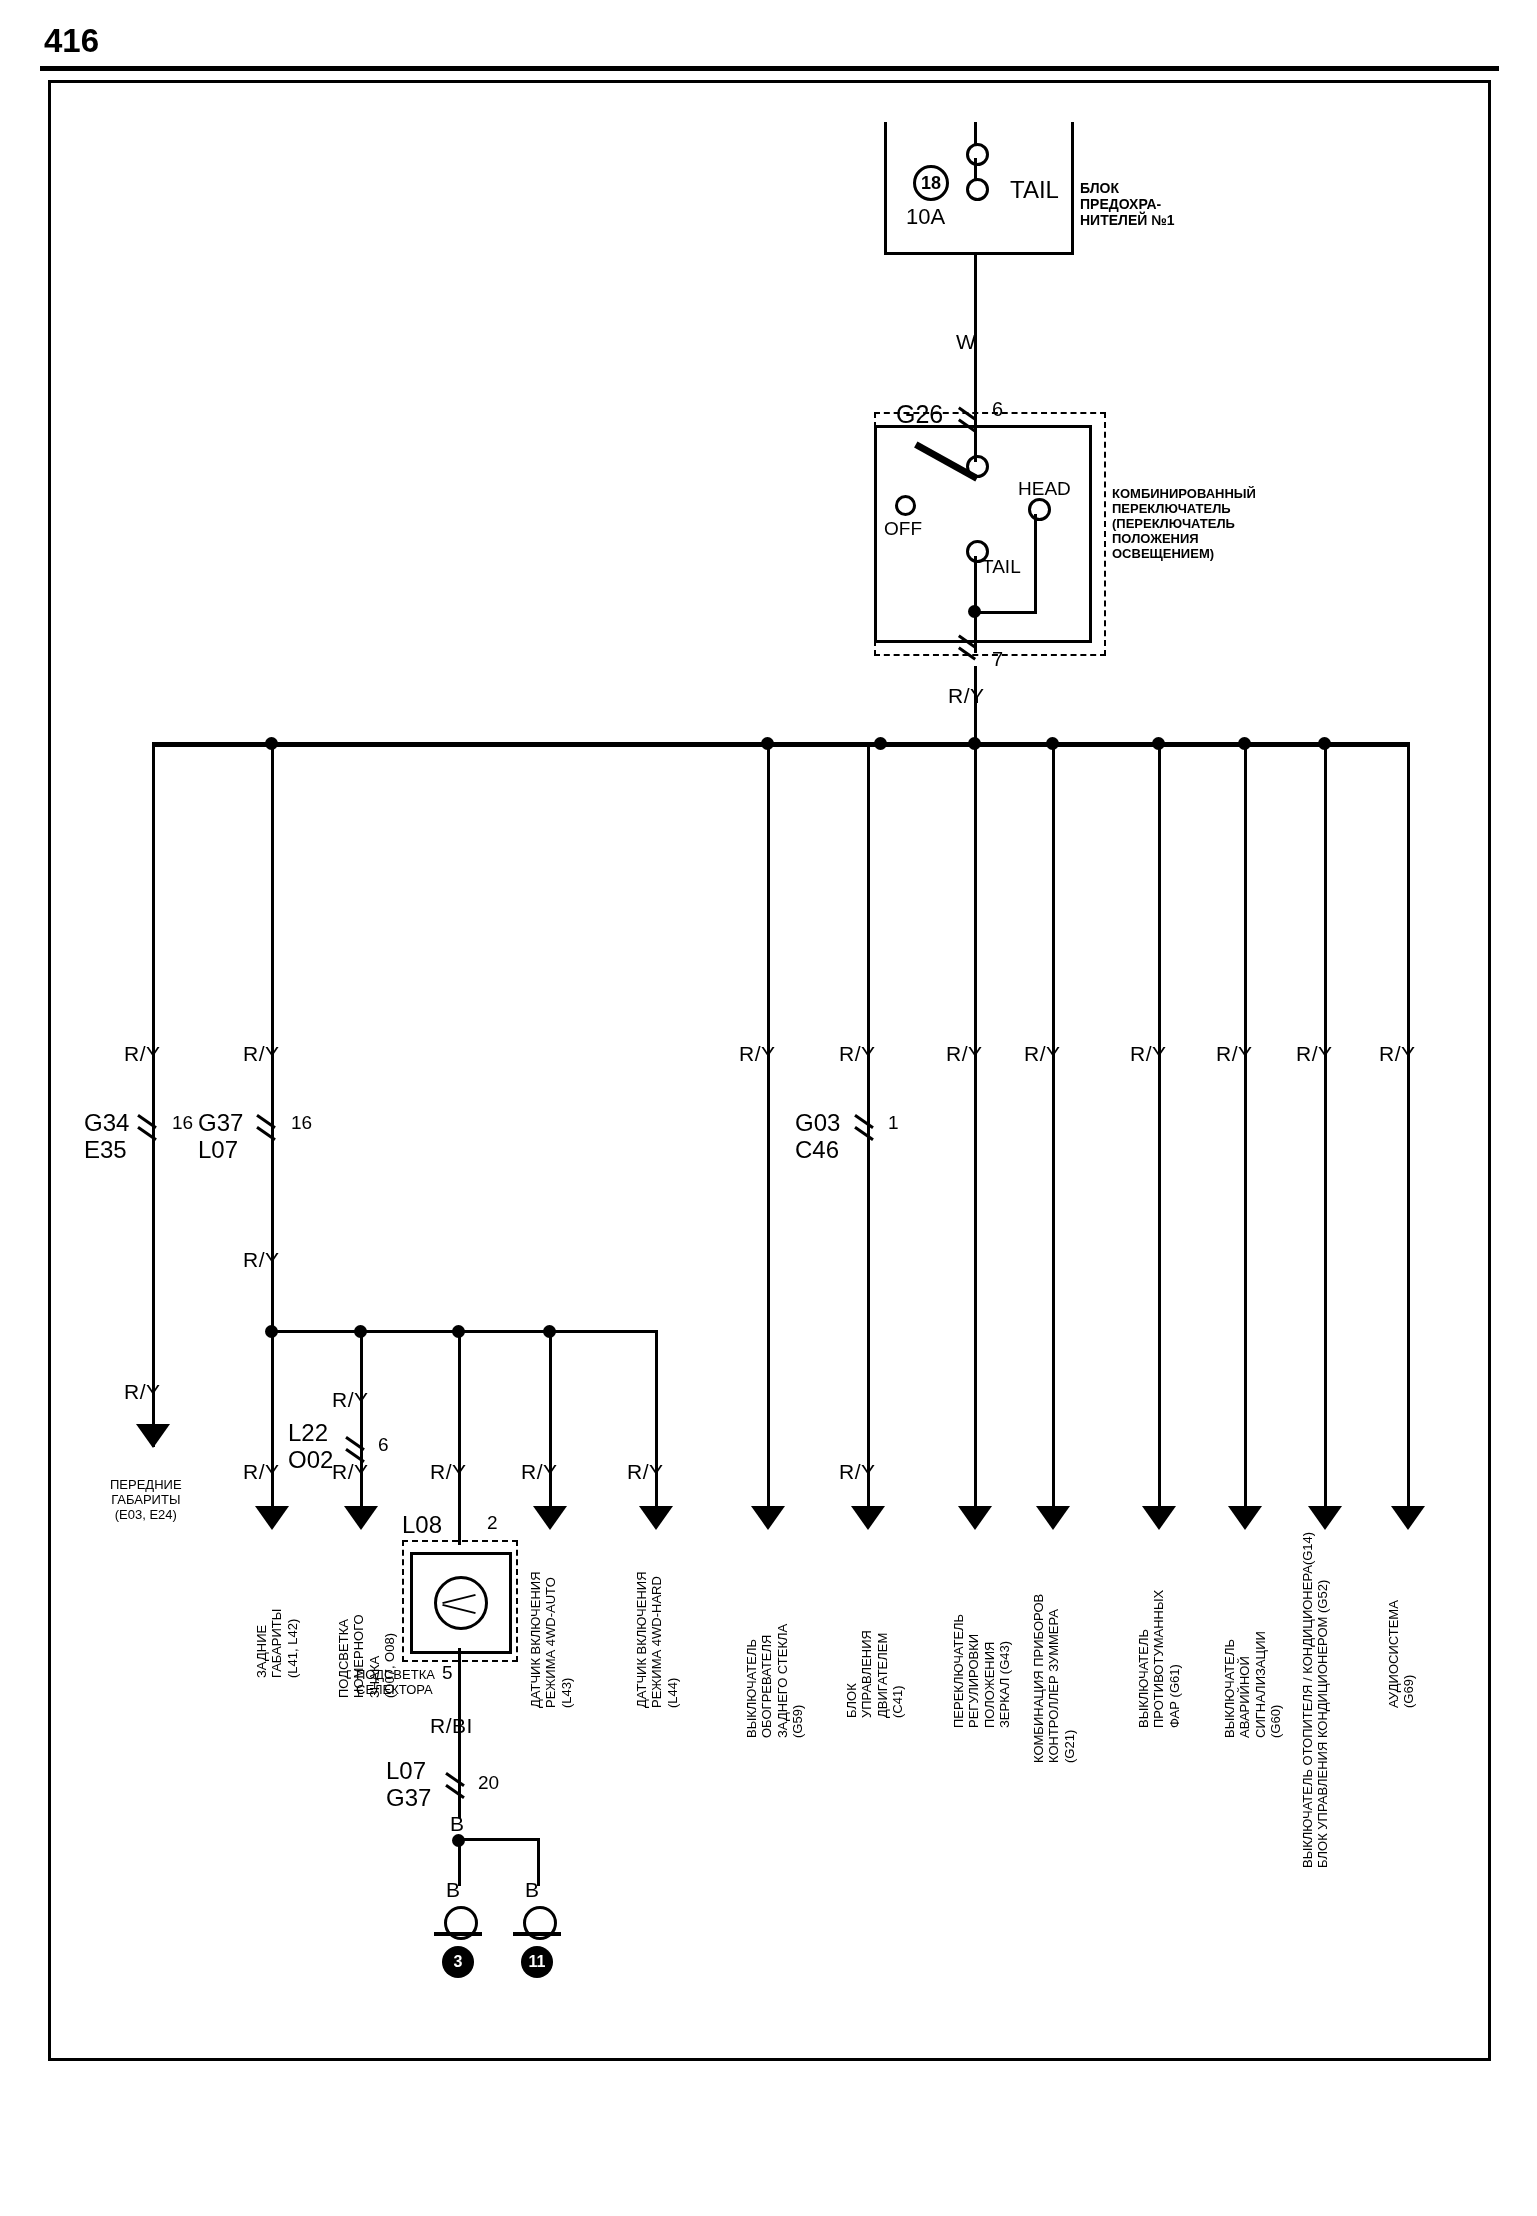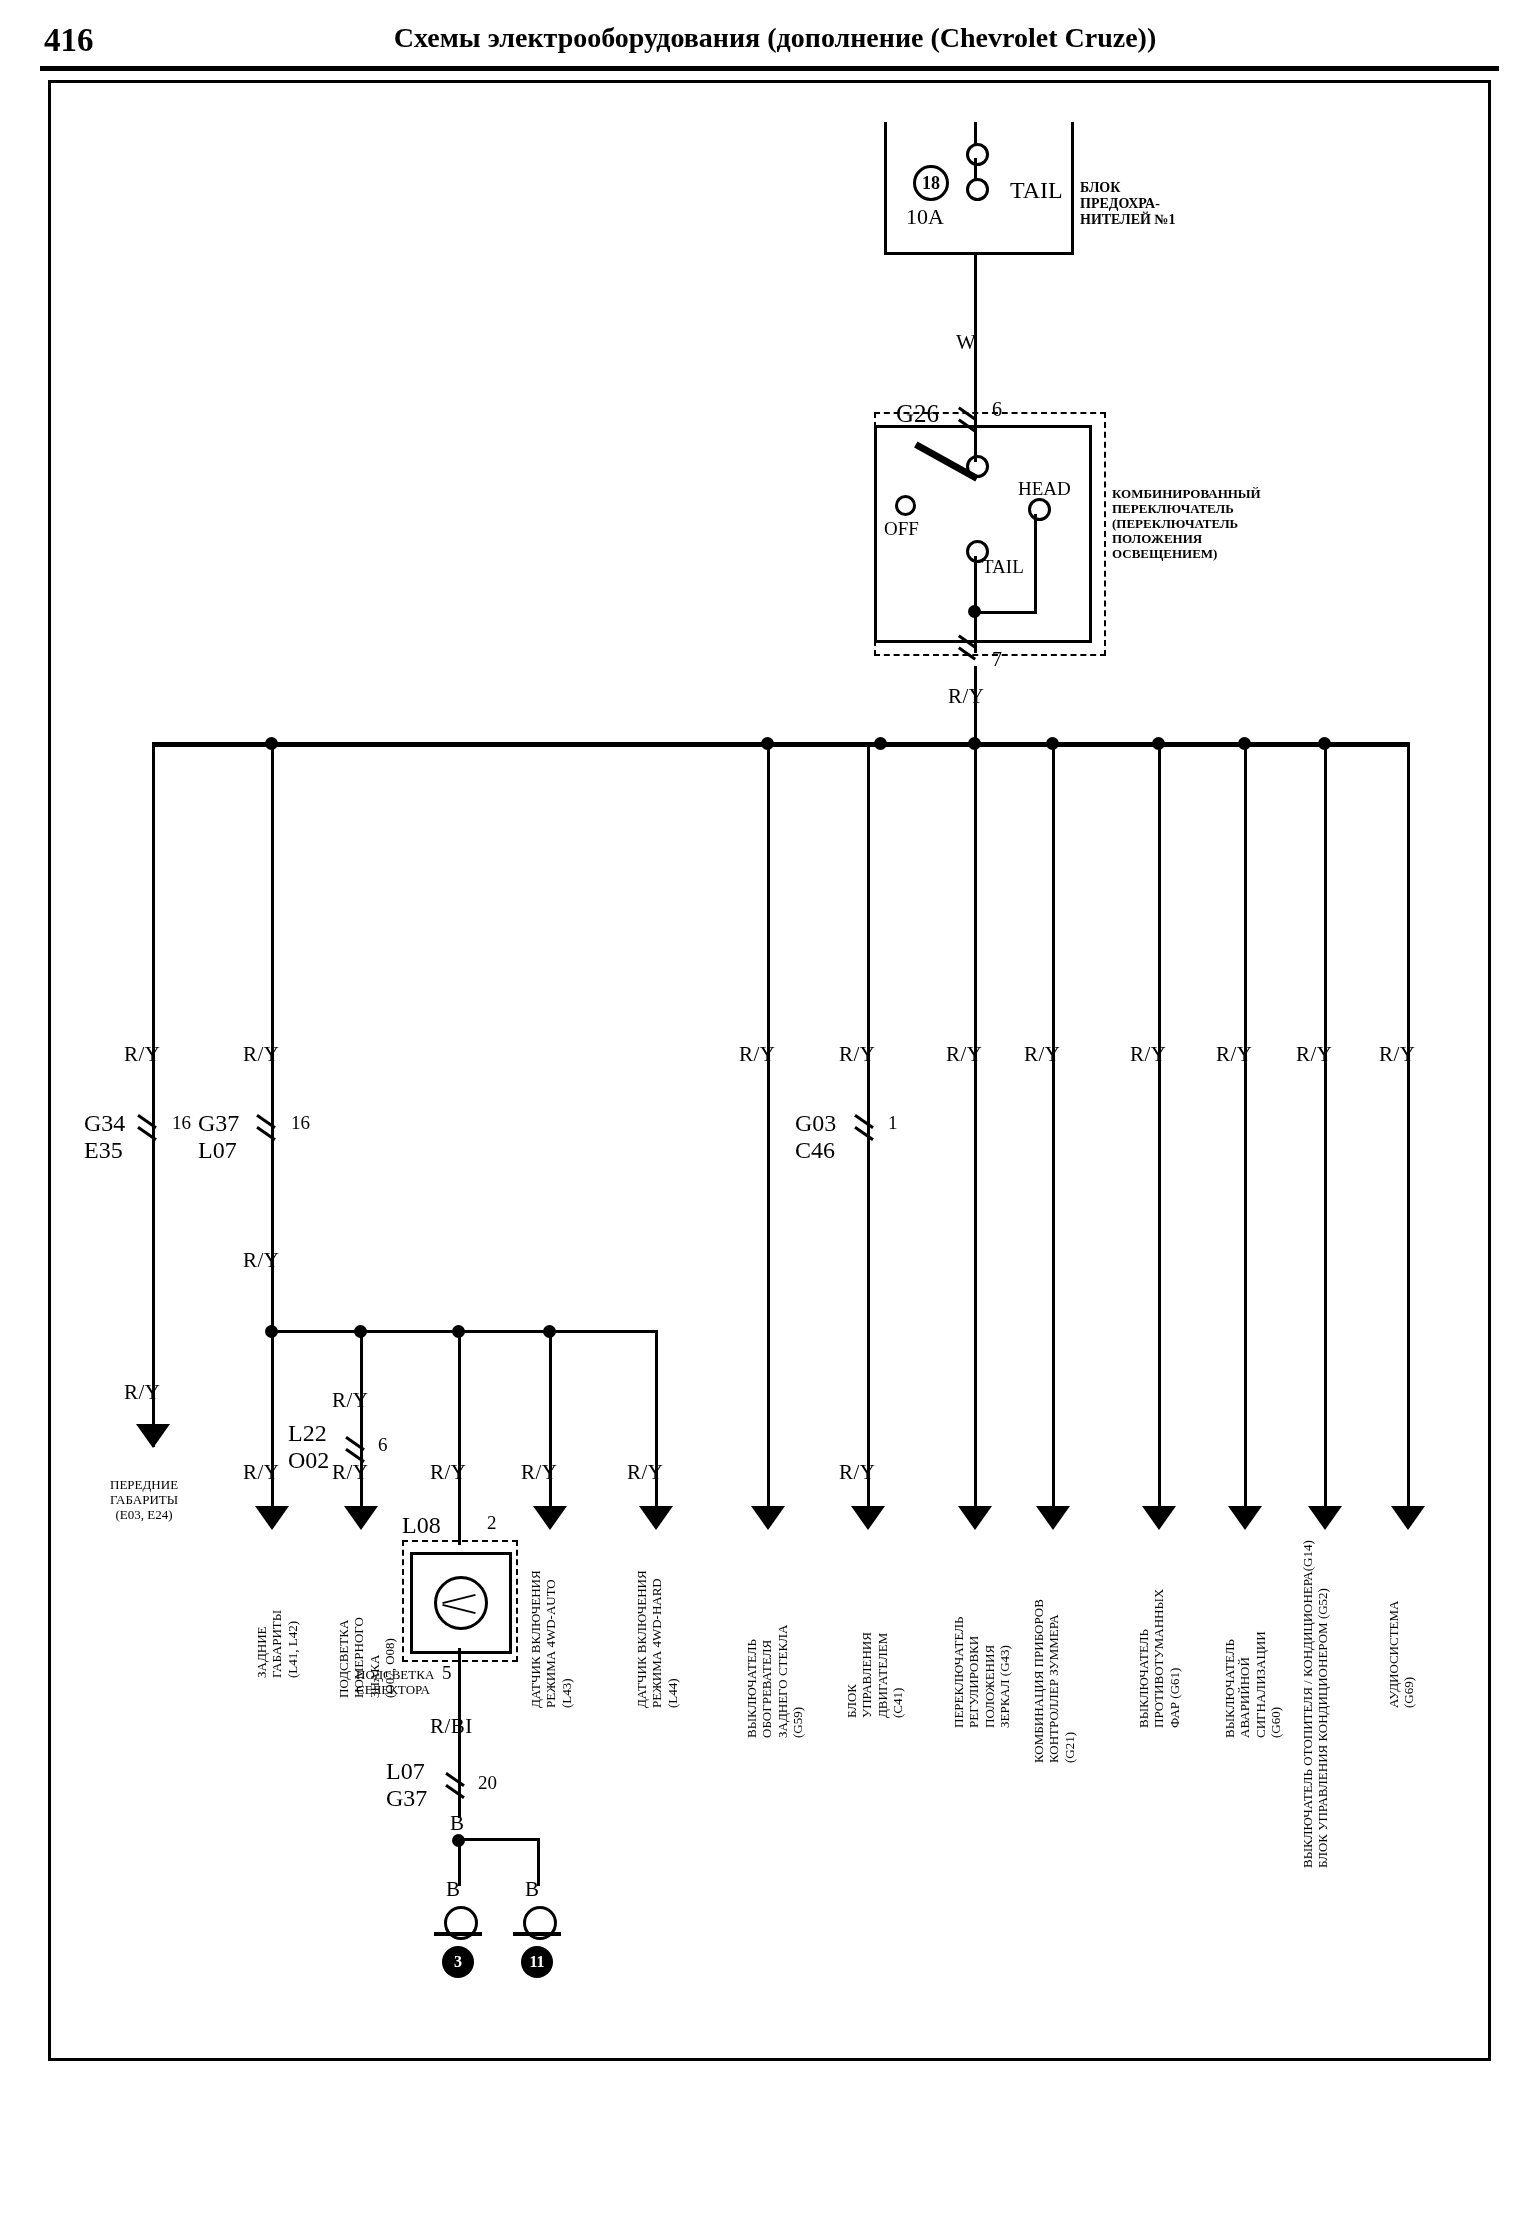--- a/index.html
+++ b/index.html
@@ -1,17 +1,17 @@
 <!DOCTYPE html>
 <html><head>
 <meta charset="utf-8">
 <style>
   html,body{margin:0;padding:0;background:#fff;}
   body{width:1537px;height:2216px;font-family:"Liberation Sans",sans-serif;color:#000;position:relative;overflow:hidden;}
-  .page{position:absolute;left:0;top:0;width:1537px;height:2147px;font-family:Liberation Serif, serif;}
+  .page{position:absolute;left:0;top:0;width:1537px;height:2147px;}
 
   
   .pg-num{position:absolute;left:44px;top:22px;font-size:33px;font-weight:bold;letter-spacing:0px;}
   .pg-title{position:absolute;left:185px;top:22px;width:1180px;font-size:28px;font-weight:bold;text-align:center;}
   .hdr-rule{position:absolute;left:40px;top:66px;width:1459px;height:5px;background:#000;}
 
   
   .frame{position:absolute;left:48px;top:80px;width:1437px;height:1975px;border:3px solid #000;}
 
   
@@ -31,21 +31,20 @@
   .circ-f{position:absolute;background:#000;border-radius:50%;color:#fff;font-size:16px;font-weight:bold;text-align:center;}
   .gnd-h{position:absolute;background:#000;height:4px;}
   .caption{position:absolute;left:0;top:2070px;width:1537px;text-align:center;font-size:22px;font-weight:bold;}
 </style>
 </head>
 <body>
 
 <div class="page">
 
   <div class="pg-num">416</div>
-  <div class="pg-title">Схемы электрооборудования (дополнение (Chevrolet Cruze))</div>
   <div class="hdr-rule"></div>
 
   <div class="frame"></div>
 
   <div class="box" style="left:884px;top:122px;width:184px;height:130px;border-top:none;"></div>
   <div class="v" style="left:974px;top:122px;height:22px;"></div>
   <div class="circ" style="left:966px;top:143px;width:17px;height:17px;"></div>
   <div class="circ" style="left:966px;top:178px;width:17px;height:17px;"></div>
   <div class="v" style="left:974px;top:158px;height:22px;"></div>
   <div class="circ-f" style="left:913px;top:165px;width:30px;height:30px;line-height:30px;background:#fff;color:#000;border:3px solid #000;font-size:18px;">18</div>

